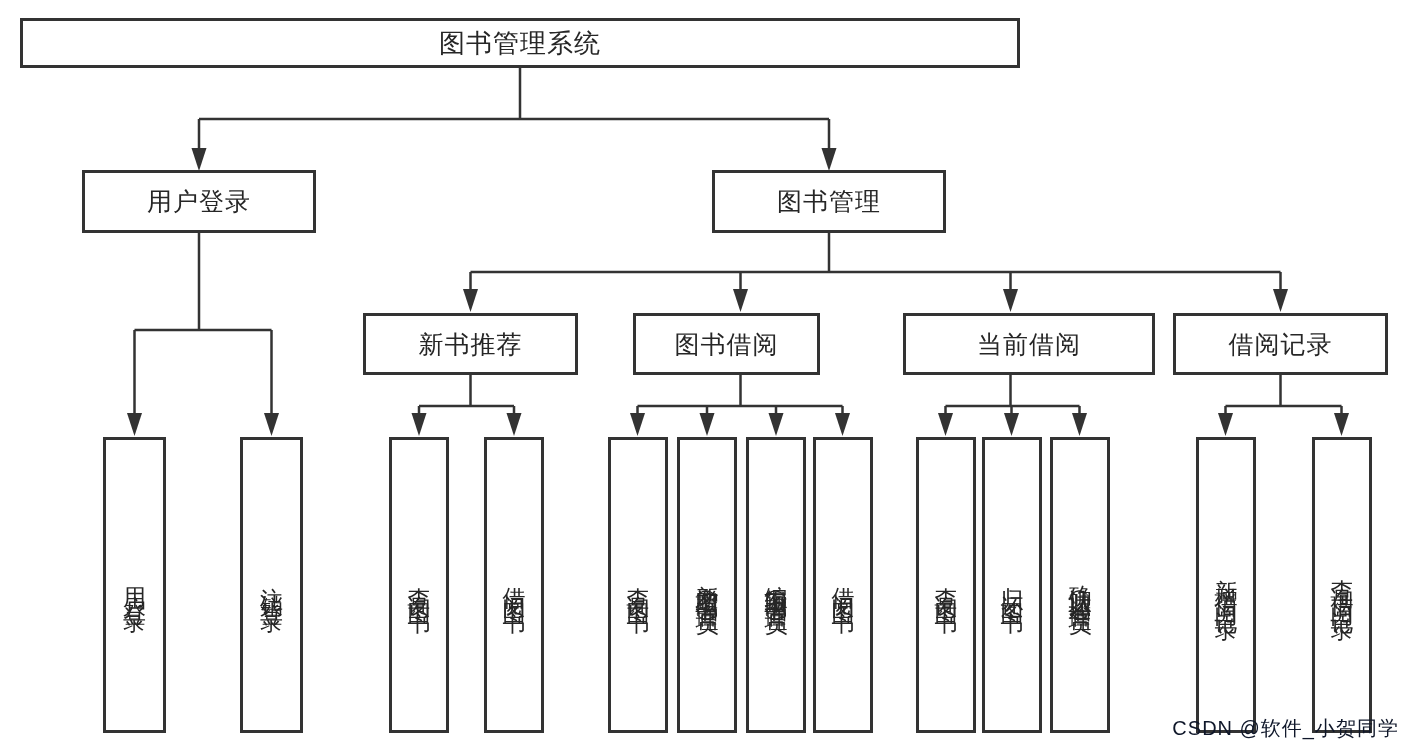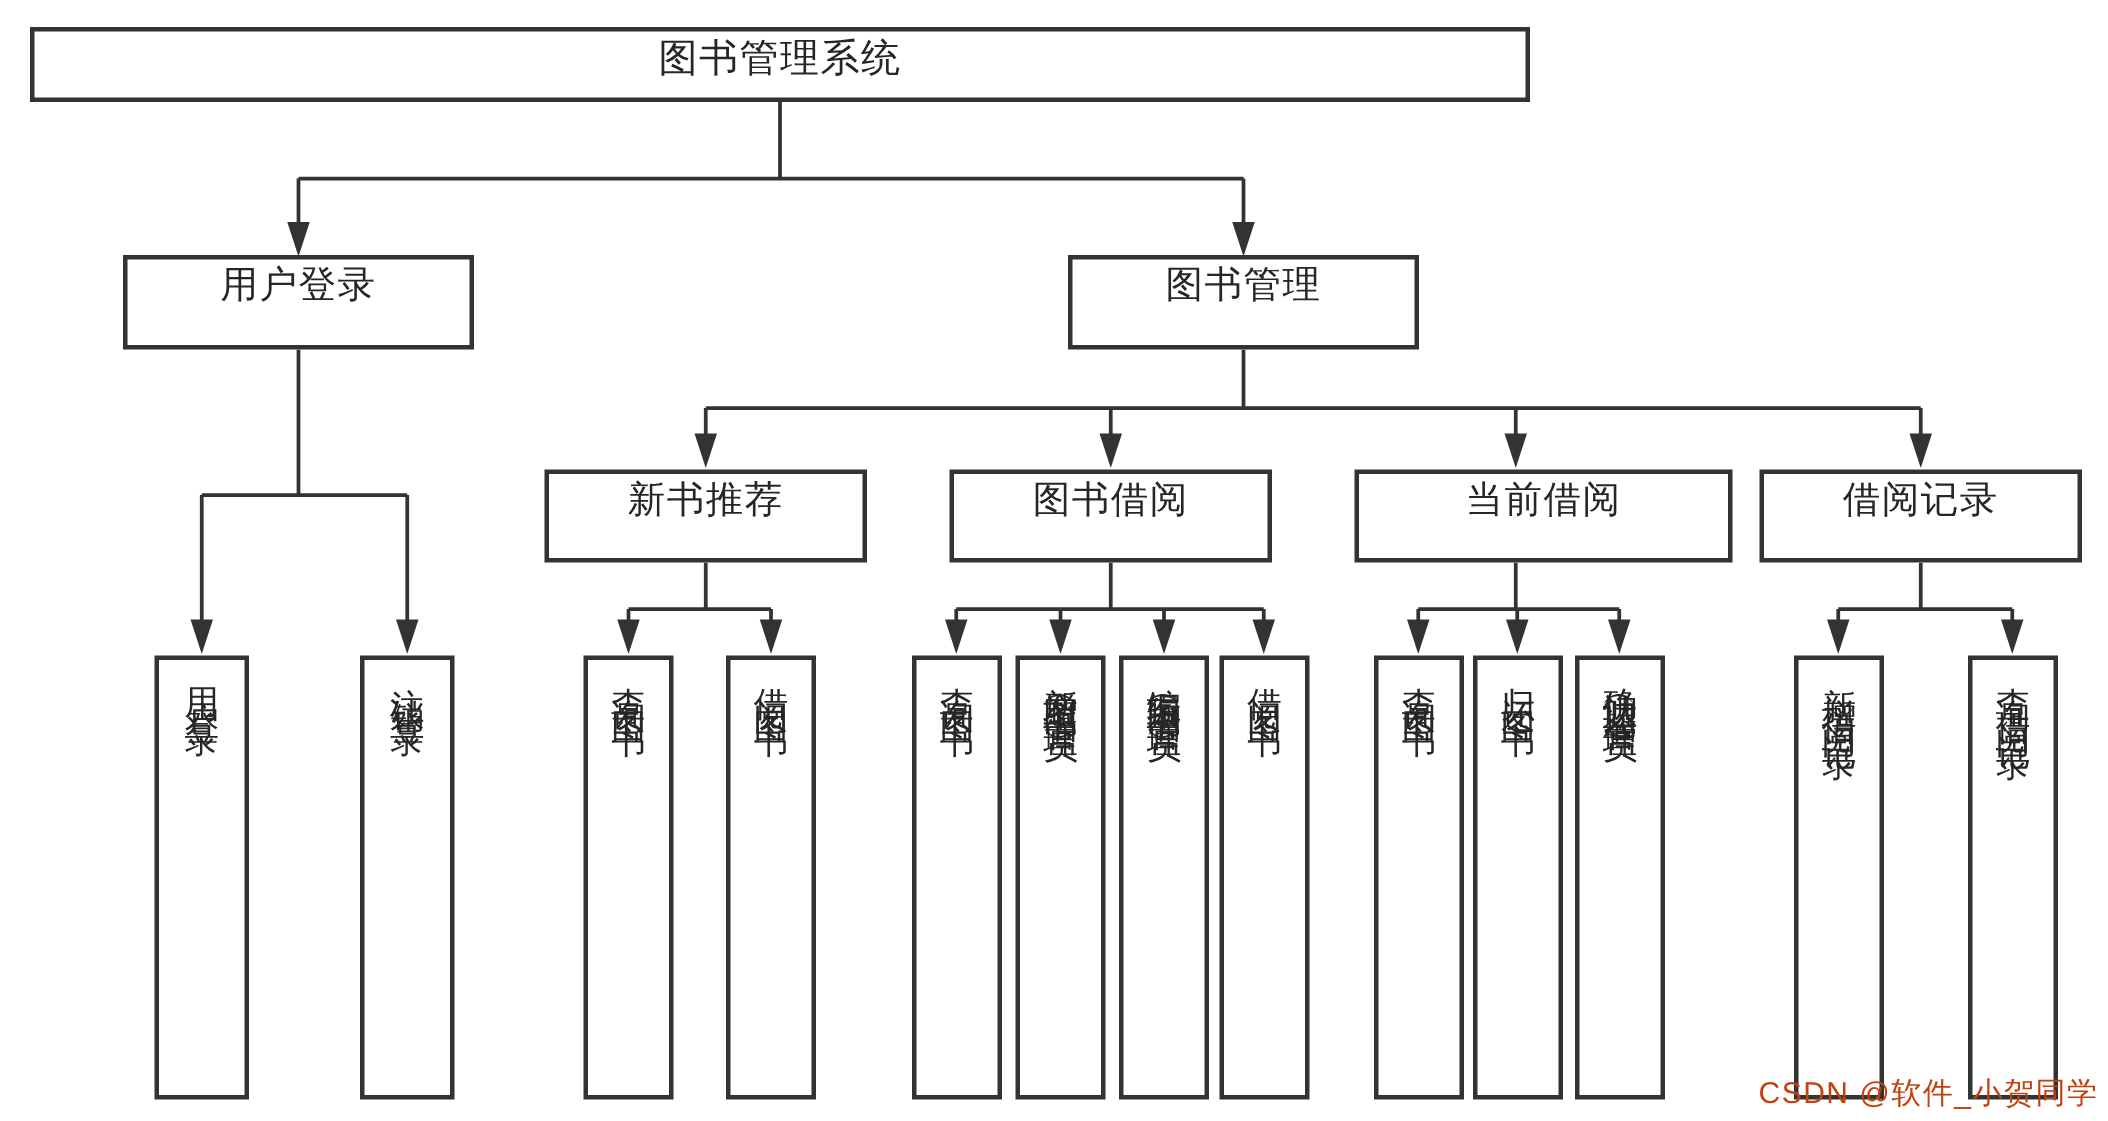--- a/index.html
+++ b/index.html
@@ -12,41 +12,41 @@
     color: #262626;
     overflow: hidden;
   }
   svg.wires { position: absolute; left: 0; top: 0; width: 1405px; height: 747px; }
   .box {
     position: absolute;
     box-sizing: border-box;
     border: 3px solid #333333;
     background: #ffffff;
     display: flex;
-    align-items: flex-start;
+    align-items: center;
     justify-content: center;
     text-align: center;
   }
   .hlabel { font-size: 25px; letter-spacing: 1px; color: #262626; white-space: nowrap; }
   .root-label { font-size: 26px; }
   .vtext {
     writing-mode: vertical-rl;
     text-orientation: mixed;
     font-size: 23px;
     letter-spacing: 8px;
     color: #262626;
     line-height: 1;
   }
   .vtext.long { letter-spacing: 4px; }
   .watermark {
     position: absolute;
     right: 6px;
     bottom: 5px;
     font-size: 20px;
-    color: #c2410c;
+    color: #0f172a;
     letter-spacing: 1px;
     white-space: nowrap;
   }
 </style>
 </head>
 <body>
 
 <div class="canvas">
 
   <svg class="wires" viewBox="0 0 1405 747" xmlns="http://www.w3.org/2000/svg">
@@ -96,21 +96,21 @@
   <div class="box" style="left:82px; top:170px; width:234px; height:63px;">
     <span class="hlabel">用户登录</span>
   </div>
   <div class="box" style="left:363px; top:313px; width:215px; height:62px;">
     <span class="hlabel">新书推荐</span>
   </div>
 
   <div class="box" style="left:712px; top:170px; width:234px; height:63px;">
     <span class="hlabel">图书管理</span>
   </div>
-  <div class="box" style="left:633px; top:313px; width:215px; height:62px;">
+  <div class="box" style="left:633px; top:313px; width:187px; height:62px;">
     <span class="hlabel">图书借阅</span>
   </div>
   <div class="box" style="left:903px; top:313px; width:252px; height:62px;">
     <span class="hlabel">当前借阅</span>
   </div>
   <div class="box" style="left:1173px; top:313px; width:215px; height:62px;">
     <span class="hlabel">借阅记录</span>
   </div>
 
   <div class="box leaf" style="left:103px; top:437px; width:63px; height:296px;">

